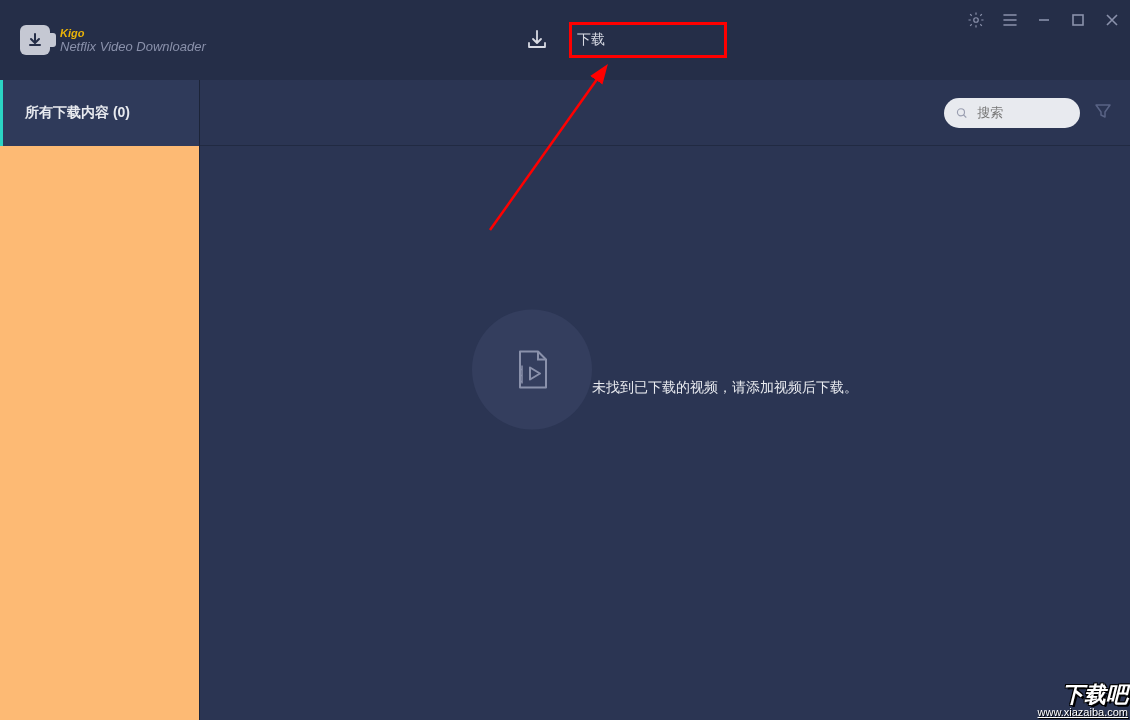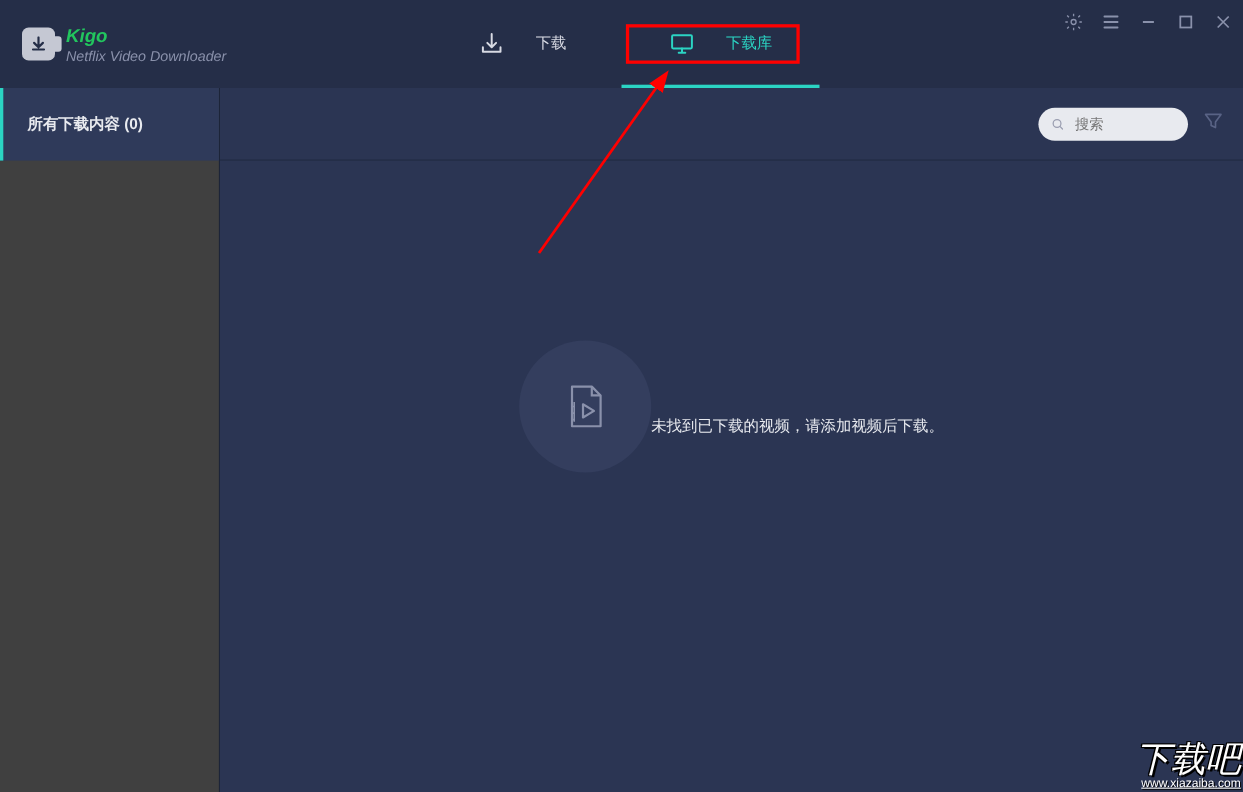--- a/index.html
+++ b/index.html
@@ -45,22 +45,22 @@
       width: 6px;
       height: 14px;
       background: #c5c8d3;
       border-radius: 0 3px 3px 0;
     }
     .logo-text-area {
       display: flex;
       flex-direction: column;
     }
     .logo-title {
-      color: #22c55e;
-      font-size: 17px;
+      color: #eab308;
+      font-size: 11px;
       font-weight: bold;
       font-style: italic;
     }
     .logo-subtitle {
       color: #8a91ab;
       font-size: 13px;
       font-style: italic;
     }
     .tabs {
       position: absolute;
@@ -132,21 +132,21 @@
       display: flex;
       align-items: center;
       justify-content: center;
     }
     .content {
       display: flex;
       height: calc(100% - 80px);
     }
     .sidebar {
       width: 200px;
-      background: #404040;
+      background: #fdba74;
       border-right: 1px solid #1c2438;
     }
     .sidebar-item {
       height: 66px;
       display: flex;
       align-items: center;
       padding-left: 22px;
       color: #e8eaef;
       font-size: 14px;
       cursor: pointer;
@@ -217,22 +217,22 @@
     .watermark {
       position: absolute;
       right: 0;
       bottom: 0;
       color: #fff;
       padding: 6px 2px 2px 6px;
       text-align: right;
       z-index: 20;
     }
     .watermark-main {
-      font-size: 32px;
-      font-weight: 400;
+      font-size: 22px;
+      font-weight: 700;
       font-style: italic;
       text-shadow: 2px 2px 0 #000, -1px -1px 0 #000, 1px -1px 0 #000, -1px 1px 0 #000;
       line-height: 1;
     }
     .watermark-sub {
       font-size: 11px;
       text-shadow: 1px 1px 0 #000;
       text-decoration: underline;
     }
   </style>
@@ -251,27 +251,20 @@
       <div class="logo-subtitle">Netflix Video Downloader</div>
     </div>
   </div>
 
   <div class="tabs">
     <div class="tab">
       <svg width="24" height="24" viewBox="0 0 24 24">
         <path d="M12 3 L12 14 M8 11 L12 15 L16 11 M4 15 L4 19 L20 19 L20 15" stroke="#d8dae3" stroke-width="1.8" fill="none" stroke-linecap="round" stroke-linejoin="round"></path>
       </svg>
       <span class="tab-label">下载</span>
-    </div>
-    <div class="tab active">
-      <svg width="24" height="24" viewBox="0 0 24 24">
-        <rect x="3" y="4" width="18" height="12" rx="1" stroke="#2bd4c3" stroke-width="1.8" fill="none"></rect>
-        <path d="M9 20 L15 20 M12 16 L12 20" stroke="#2bd4c3" stroke-width="1.8" stroke-linecap="round"></path>
-      </svg>
-      <span class="tab-label">下载库</span>
     </div>
   </div>
 
   <div class="window-controls">
     <div class="win-ctrl">
       <svg width="18" height="18" viewBox="0 0 24 24">
           <circle cx="12" cy="12" r="3" stroke="#8a91ab" stroke-width="1.6" fill="none"></circle>
           <path d="M12 2v3M12 19v3M4.2 4.2l2.1 2.1M17.7 17.7l2.1 2.1M2 12h3M19 12h3M4.2 19.8l2.1-2.1M17.7 6.3l2.1-2.1" stroke="#8a91ab" stroke-width="1.6"></path>
         </svg>
     </div>

